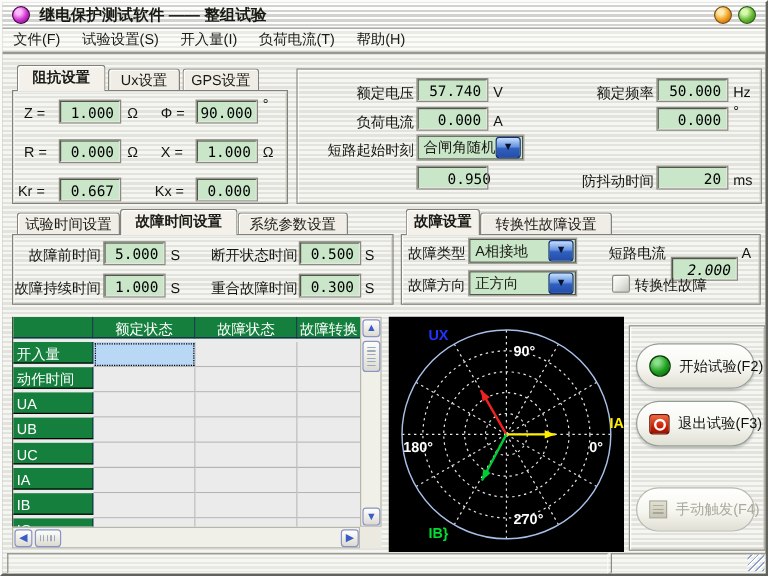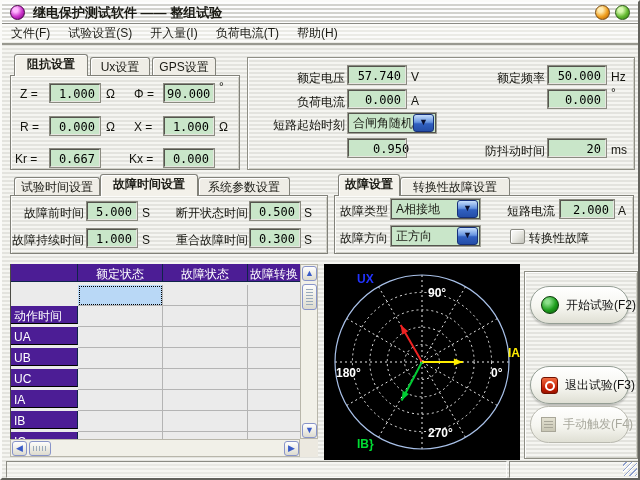--- a/index.html
+++ b/index.html
@@ -49,21 +49,21 @@
   .combo-btn{width:19px;height:16px;margin-right:1px;flex:0 0 auto;border-radius:3px;
     background:linear-gradient(#c6defb 0%,#6694e0 45%,#3160c0 55%,#244ea8 100%);
     border:1px solid #16307a;color:#0a1030;font-size:9px;line-height:14px;text-align:center;}
   .checkbox{position:absolute;box-sizing:border-box;width:15px;height:15px;border-radius:2px;
     background:linear-gradient(135deg,#ffffff 0%,#e8e8e2 50%,#c2c2ba 100%);
     border:1px solid #8a8a82;box-shadow:inset 1px 1px 0 #fff;}
   
   .tbl{position:absolute;left:8px;top:262px;width:308px;height:193px;}
   .tbl-grid{position:absolute;left:0;top:0;width:290px;height:175px;overflow:hidden;
     background:#ebebeb;border-left:1px solid #4a4a44;}
-  .hcell,.lcell{position:absolute;box-sizing:border-box;height:18px;background:#4c1d95;color:#fff;
+  .hcell,.lcell{position:absolute;box-sizing:border-box;height:18px;background:#15803d;color:#fff;
     font-size:12px;line-height:20px;border-right:1px solid #10244a;border-bottom:1px solid #10244a;
     white-space:nowrap;overflow:hidden;}
   .hcell{text-align:center;}
   .lcell{text-align:left;padding-left:3px;border-bottom:1px solid #000;}
   .dcell{position:absolute;box-sizing:border-box;height:21px;background:#ebebeb;
     border-right:1px solid #b4b4b4;border-bottom:1px solid #b4b4b4;}
   .dcell.sel{background:#b9d8f6;outline:1px dotted #000;outline-offset:-2px;}
   .sbar{position:absolute;background:#f1f0e8;border:1px solid #b8b6aa;box-sizing:border-box;}
   .sb-btn{position:absolute;box-sizing:border-box;width:15px;height:15px;border-radius:3px;
     background:linear-gradient(#ffffff,#dddbcf);border:1px solid #8894c8;
@@ -196,37 +196,38 @@
   <div class="tab active" style="left:336px;top:172px;width:62px;">故障设置</div>
   <div class="tab" style="left:398px;top:175px;width:110px;">转换性故障设置</div>
   <div class="panelbody" style="left:332px;top:193px;width:300px;height:59px;"></div>
 
   <span class="lbl" style="left:338px;top:201px;">故障类型</span>
   <div class="combo" style="left:389px;top:197px;width:89px;">
     <span class="txt">A相接地</span>
     <span class="combo-btn">▼</span>
   </div>
   <span class="lbl r" style="left:503px;top:201px;width:50px;">短路电流</span>
-  <div class="field" style="left:558px;top:198px;width:54px;">2.000</div>
+  <div class="field" style="left:558px;top:213px;width:54px;font-style:italic;">2.000</div>
   <span class="unit" style="left:616px;top:202px;">A</span>
 
   <span class="lbl" style="left:338px;top:228px;">故障方向</span>
   <div class="combo" style="left:389px;top:224px;width:89px;">
     <span class="txt">正方向</span>
     <span class="combo-btn">▼</span>
   </div>
   <div class="checkbox" style="left:508px;top:227px;"></div>
   <span class="lbl" style="left:527px;top:228px;">转换性故障</span>
 
   <div class="tbl">
     <div class="tbl-grid" id="tbl-grid">
         <div class="hcell" style="left: 0px; top: 0px; width: 67px;"></div>
         <div class="hcell" style="left: 67px; top: 0px; width: 85px;">额定状态</div>
         <div class="hcell" style="left: 152px; top: 0px; width: 85px;">故障状态</div>
         <div class="hcell" style="left: 237px; top: 0px; width: 53px;">故障转换</div>
+        <div class="lcell" style="left: 0px; top: 21px; width: 67px;">开入量</div>
         <div class="dcell sel" style="left: 67px; top: 21px; width: 85px;"></div>
         <div class="dcell" style="left: 152px; top: 21px; width: 85px;"></div>
         <div class="dcell" style="left: 237px; top: 21px; width: 53px;"></div>
         <div class="lcell" style="left: 0px; top: 42px; width: 67px;">动作时间</div>
         <div class="dcell" style="left: 67px; top: 42px; width: 85px;"></div>
         <div class="dcell" style="left: 152px; top: 42px; width: 85px;"></div>
         <div class="dcell" style="left: 237px; top: 42px; width: 53px;"></div>
         <div class="lcell" style="left: 0px; top: 63px; width: 67px;">UA</div>
         <div class="dcell" style="left: 67px; top: 63px; width: 85px;"></div>
         <div class="dcell" style="left: 152px; top: 63px; width: 85px;"></div>
@@ -301,21 +302,21 @@
         <line x1="98" y1="98" x2="77.57798701881376" y2="136.40822028936333" stroke="#00cc33" stroke-width="2"></line>
         <polygon points="77.57798701881376,136.40822028936333 78.71291450888053,126.81854148388237 84.89354765889301,130.10484242338362" fill="#00cc33"></polygon>
       </svg>
   </div>
 
   <div class="btn-panel"></div>
   <div class="action-btn" style="top:284px;">
     <span class="icon-start"></span>
     <span>开始试验(F2)</span>
   </div>
-  <div class="action-btn" style="top:364px;text-align:right;">
+  <div class="action-btn" style="top:332px;text-align:right;">
     <span class="icon-exit"></span>
     <span>退出试验(F3)</span>
   </div>
   <div class="action-btn disabled" style="top:404px;height:37px;">
     <span class="icon-manual"></span>
     <span>手动触发(F4)</span>
   </div>
 
   <div class="status" style="left:4px;width:501px;"></div>
   <div class="status" style="left:507px;width:130px;">

